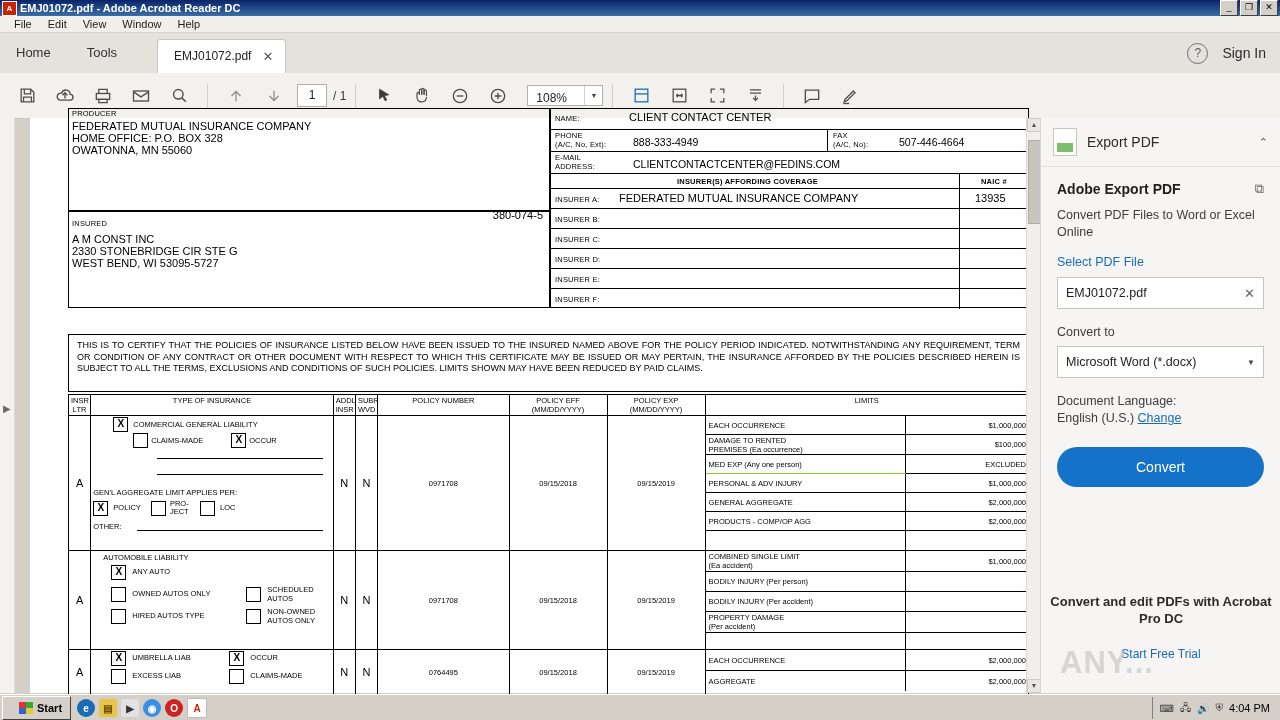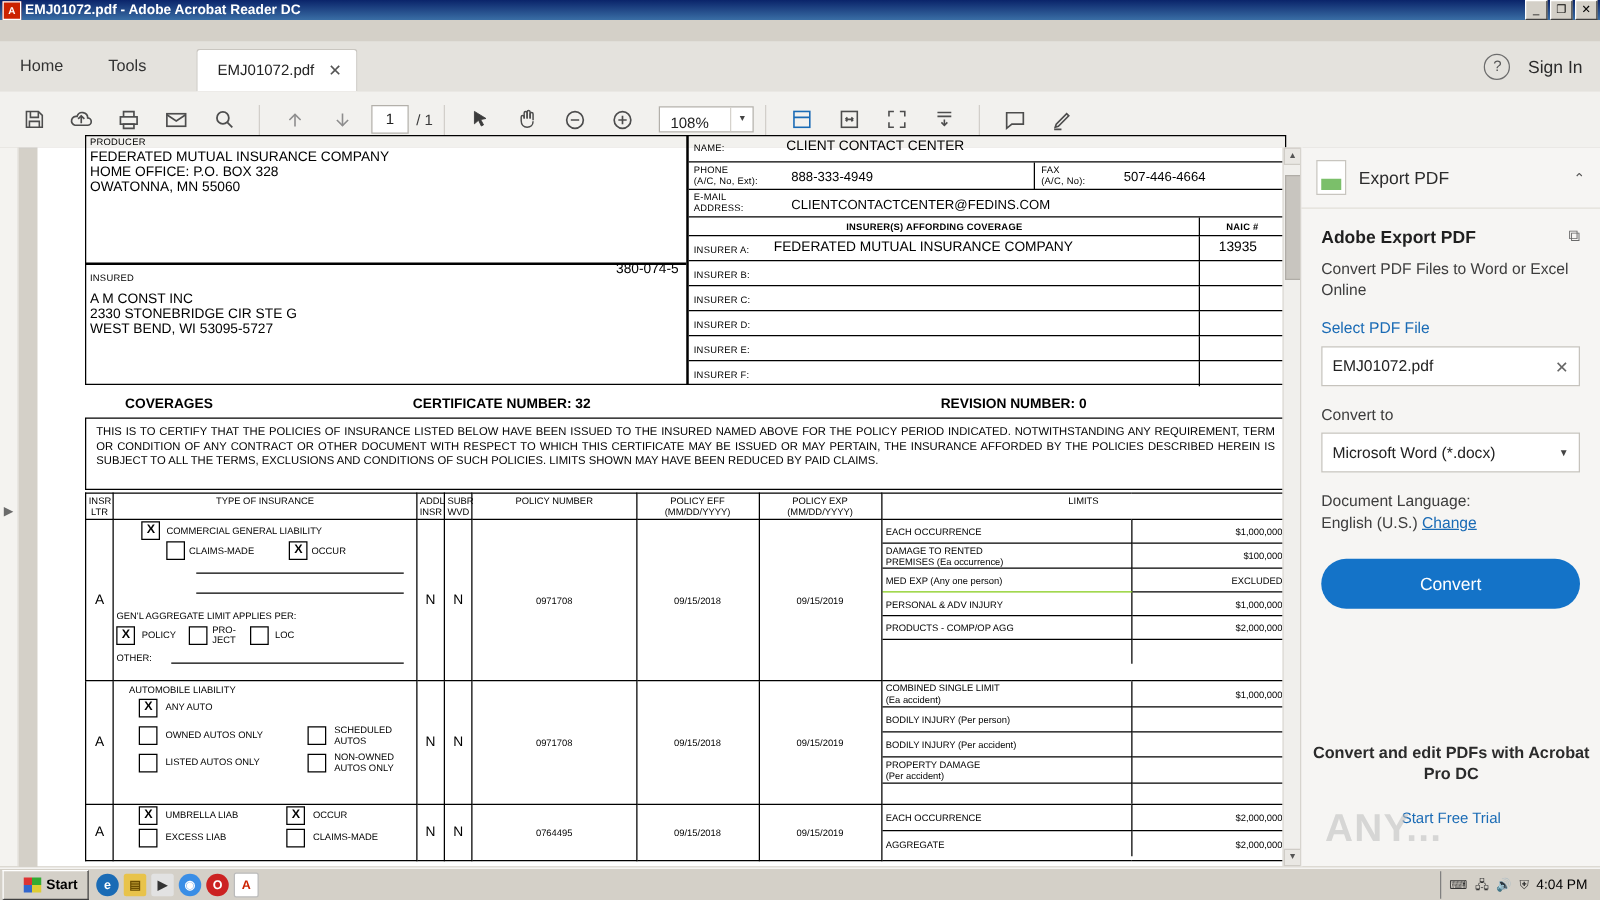--- a/index.html
+++ b/index.html
@@ -136,20 +136,27 @@
   <div class="titlebar">
     <div class="tb-icon">A</div>
     <div class="tb-text">EMJ01072.pdf - Adobe Acrobat Reader DC</div>
     <div class="tb-btns">
       <div class="tb-btn">_</div>
       <div class="tb-btn">❐</div>
       <div class="tb-btn">✕</div>
     </div>
   </div>
 
+  <div class="menubar">
+    <div class="mi">File</div>
+    <div class="mi">Edit</div>
+    <div class="mi">View</div>
+    <div class="mi">Window</div>
+    <div class="mi">Help</div>
+  </div>
 
   <div class="tabbar">
     <div class="apptab home">Home</div>
     <div class="apptab">Tools</div>
     <div class="doctab">
       <span>EMJ01072.pdf</span>
       <span class="x">✕</span>
     </div>
     <div class="right">
       <div class="help-circle">?</div>
@@ -359,26 +366,20 @@
           <div style="position:relative;">
             <span class="lbl">INSURED</span>
             <span class="val" style="position:absolute;right:6px;top:-3px;">380-074-5</span>
           </div>
           <div class="val" style="margin-top:3px;">A M CONST INC</div>
           <div class="val">2330 STONEBRIDGE CIR STE G</div>
           <div class="val">WEST BEND, WI 53095-5727</div>
         </div>
       </div>
 
-      <div class="covbar" style="top:196px;height:18px;">
-        <span style="width:32px;"></span>
-        <span>COVERAGES</span>
-        <span style="margin-left:160px;">CERTIFICATE NUMBER: 32</span>
-        <span style="margin-left:280px;">REVISION NUMBER: 0</span>
-      </div>
 
       <div class="discl" style="top:216px;height:58px;">THIS IS TO CERTIFY THAT THE POLICIES OF INSURANCE LISTED BELOW HAVE BEEN ISSUED TO THE INSURED NAMED ABOVE FOR THE POLICY PERIOD INDICATED.  NOTWITHSTANDING ANY REQUIREMENT, TERM OR CONDITION OF ANY CONTRACT OR OTHER DOCUMENT WITH RESPECT TO WHICH THIS CERTIFICATE MAY BE ISSUED OR MAY PERTAIN, THE INSURANCE AFFORDED BY THE POLICIES DESCRIBED HEREIN IS SUBJECT TO ALL THE TERMS, EXCLUSIONS AND CONDITIONS OF SUCH POLICIES. LIMITS SHOWN MAY HAVE BEEN REDUCED BY PAID CLAIMS.</div>
 
       <table class="gtab" style="top:276px;">
         <colgroup>
           <col style="width:22px">
             <col style="width:240px">
             <col style="width:22px">
             <col style="width:22px">
           <col style="width:130px">
@@ -450,20 +451,24 @@
                     </tr>
                 <tr>
                       <td style="border:none;border-bottom:1px solid #84cc16;border-right:1px solid #000;height:18px;vertical-align:middle;font-size:7.5px;padding:0 3px;">MED EXP (Any one person)</td>
                     <td class="amt" style="border:none;border-bottom:1px solid #000;vertical-align:middle;">EXCLUDED</td>
                     </tr>
                 <tr>
                       <td style="border:none;border-bottom:1px solid #000;border-right:1px solid #000;height:18px;vertical-align:middle;font-size:7.5px;padding:0 3px;">PERSONAL &amp; ADV INJURY</td>
                     <td class="amt" style="border:none;border-bottom:1px solid #000;vertical-align:middle;">$1,000,000</td>
                     </tr>
                 <tr>
+                      <td style="border:none;border-bottom:1px solid #000;border-right:1px solid #000;height:18px;vertical-align:middle;font-size:7.5px;padding:0 3px;">GENERAL AGGREGATE</td>
+                    <td class="amt" style="border:none;border-bottom:1px solid #000;vertical-align:middle;">$2,000,000</td>
+                    </tr>
+                <tr>
                       <td style="border:none;border-bottom:1px solid #000;border-right:1px solid #000;height:18px;vertical-align:middle;font-size:7.5px;padding:0 3px;">PRODUCTS - COMP/OP AGG</td>
                     <td class="amt" style="border:none;border-bottom:1px solid #000;vertical-align:middle;">$2,000,000</td>
                     </tr>
                 <tr>
                       <td style="border:none;border-right:1px solid #000;height:17px;"></td>
                     <td style="border:none;"></td>
                     </tr>
               </tbody>
                 </table>
             </td>
@@ -480,21 +485,21 @@
               <div style="position:absolute;left:20px;top:36px;">
                 <span class="cbx"></span>
                 <span style="font-size:7.5px;margin-left:4px;">OWNED AUTOS ONLY</span>
               </div>
               <div style="position:absolute;left:155px;top:34px;">
                 <span class="cbx"></span>
                 <span style="font-size:7.5px;margin-left:4px;display:inline-block;line-height:9px;vertical-align:middle;">SCHEDULED<br>AUTOS</span>
               </div>
               <div style="position:absolute;left:20px;top:58px;">
                 <span class="cbx"></span>
-                <span style="font-size:7.5px;margin-left:4px;">LISTED AUTOS ONLY</span>
+                <span style="font-size:7.5px;margin-left:4px;">HIRED AUTOS TYPE</span>
               </div>
               <div style="position:absolute;left:155px;top:56px;">
                 <span class="cbx"></span>
                 <span style="font-size:7.5px;margin-left:4px;display:inline-block;line-height:9px;vertical-align:middle;">NON-OWNED<br>AUTOS ONLY</span>
               </div>
             </td>
             <td class="ctr" style="vertical-align:middle;font-size:11px;">N</td>
             <td class="ctr" style="vertical-align:middle;font-size:11px;">N</td>
             <td class="mono" style="vertical-align:middle;">0971708</td>
             <td class="mono" style="vertical-align:middle;">09/15/2018</td>

